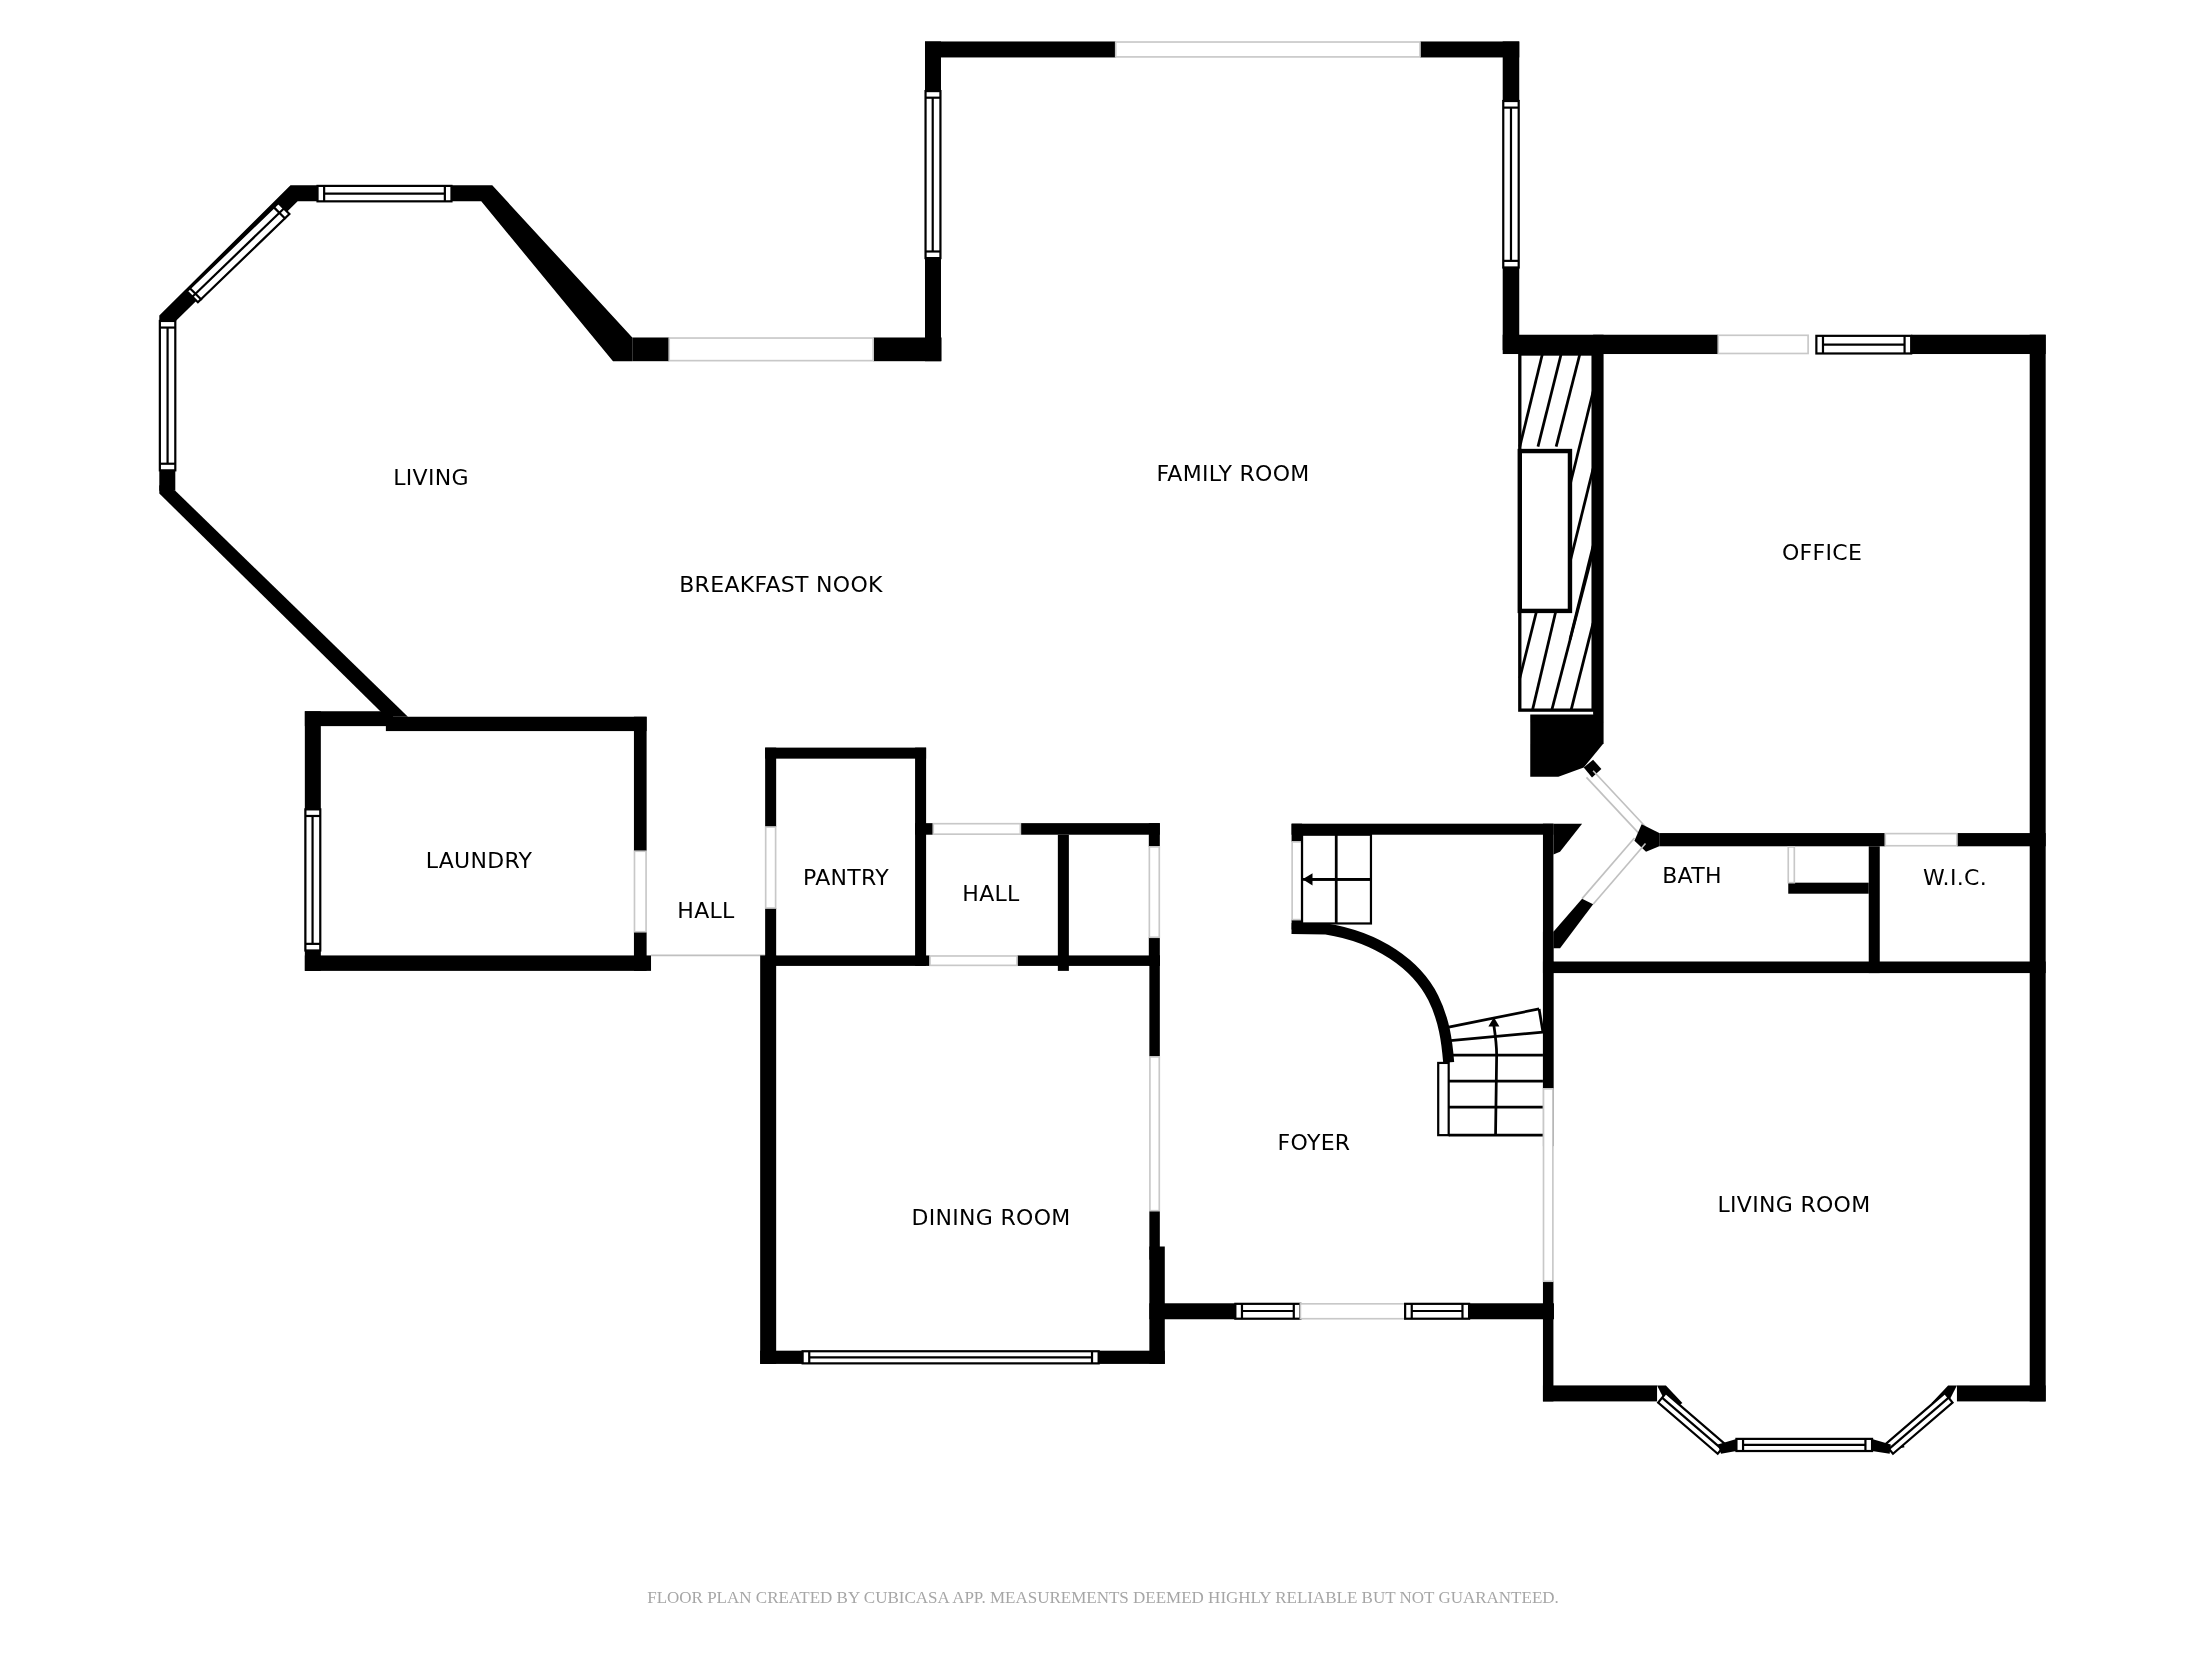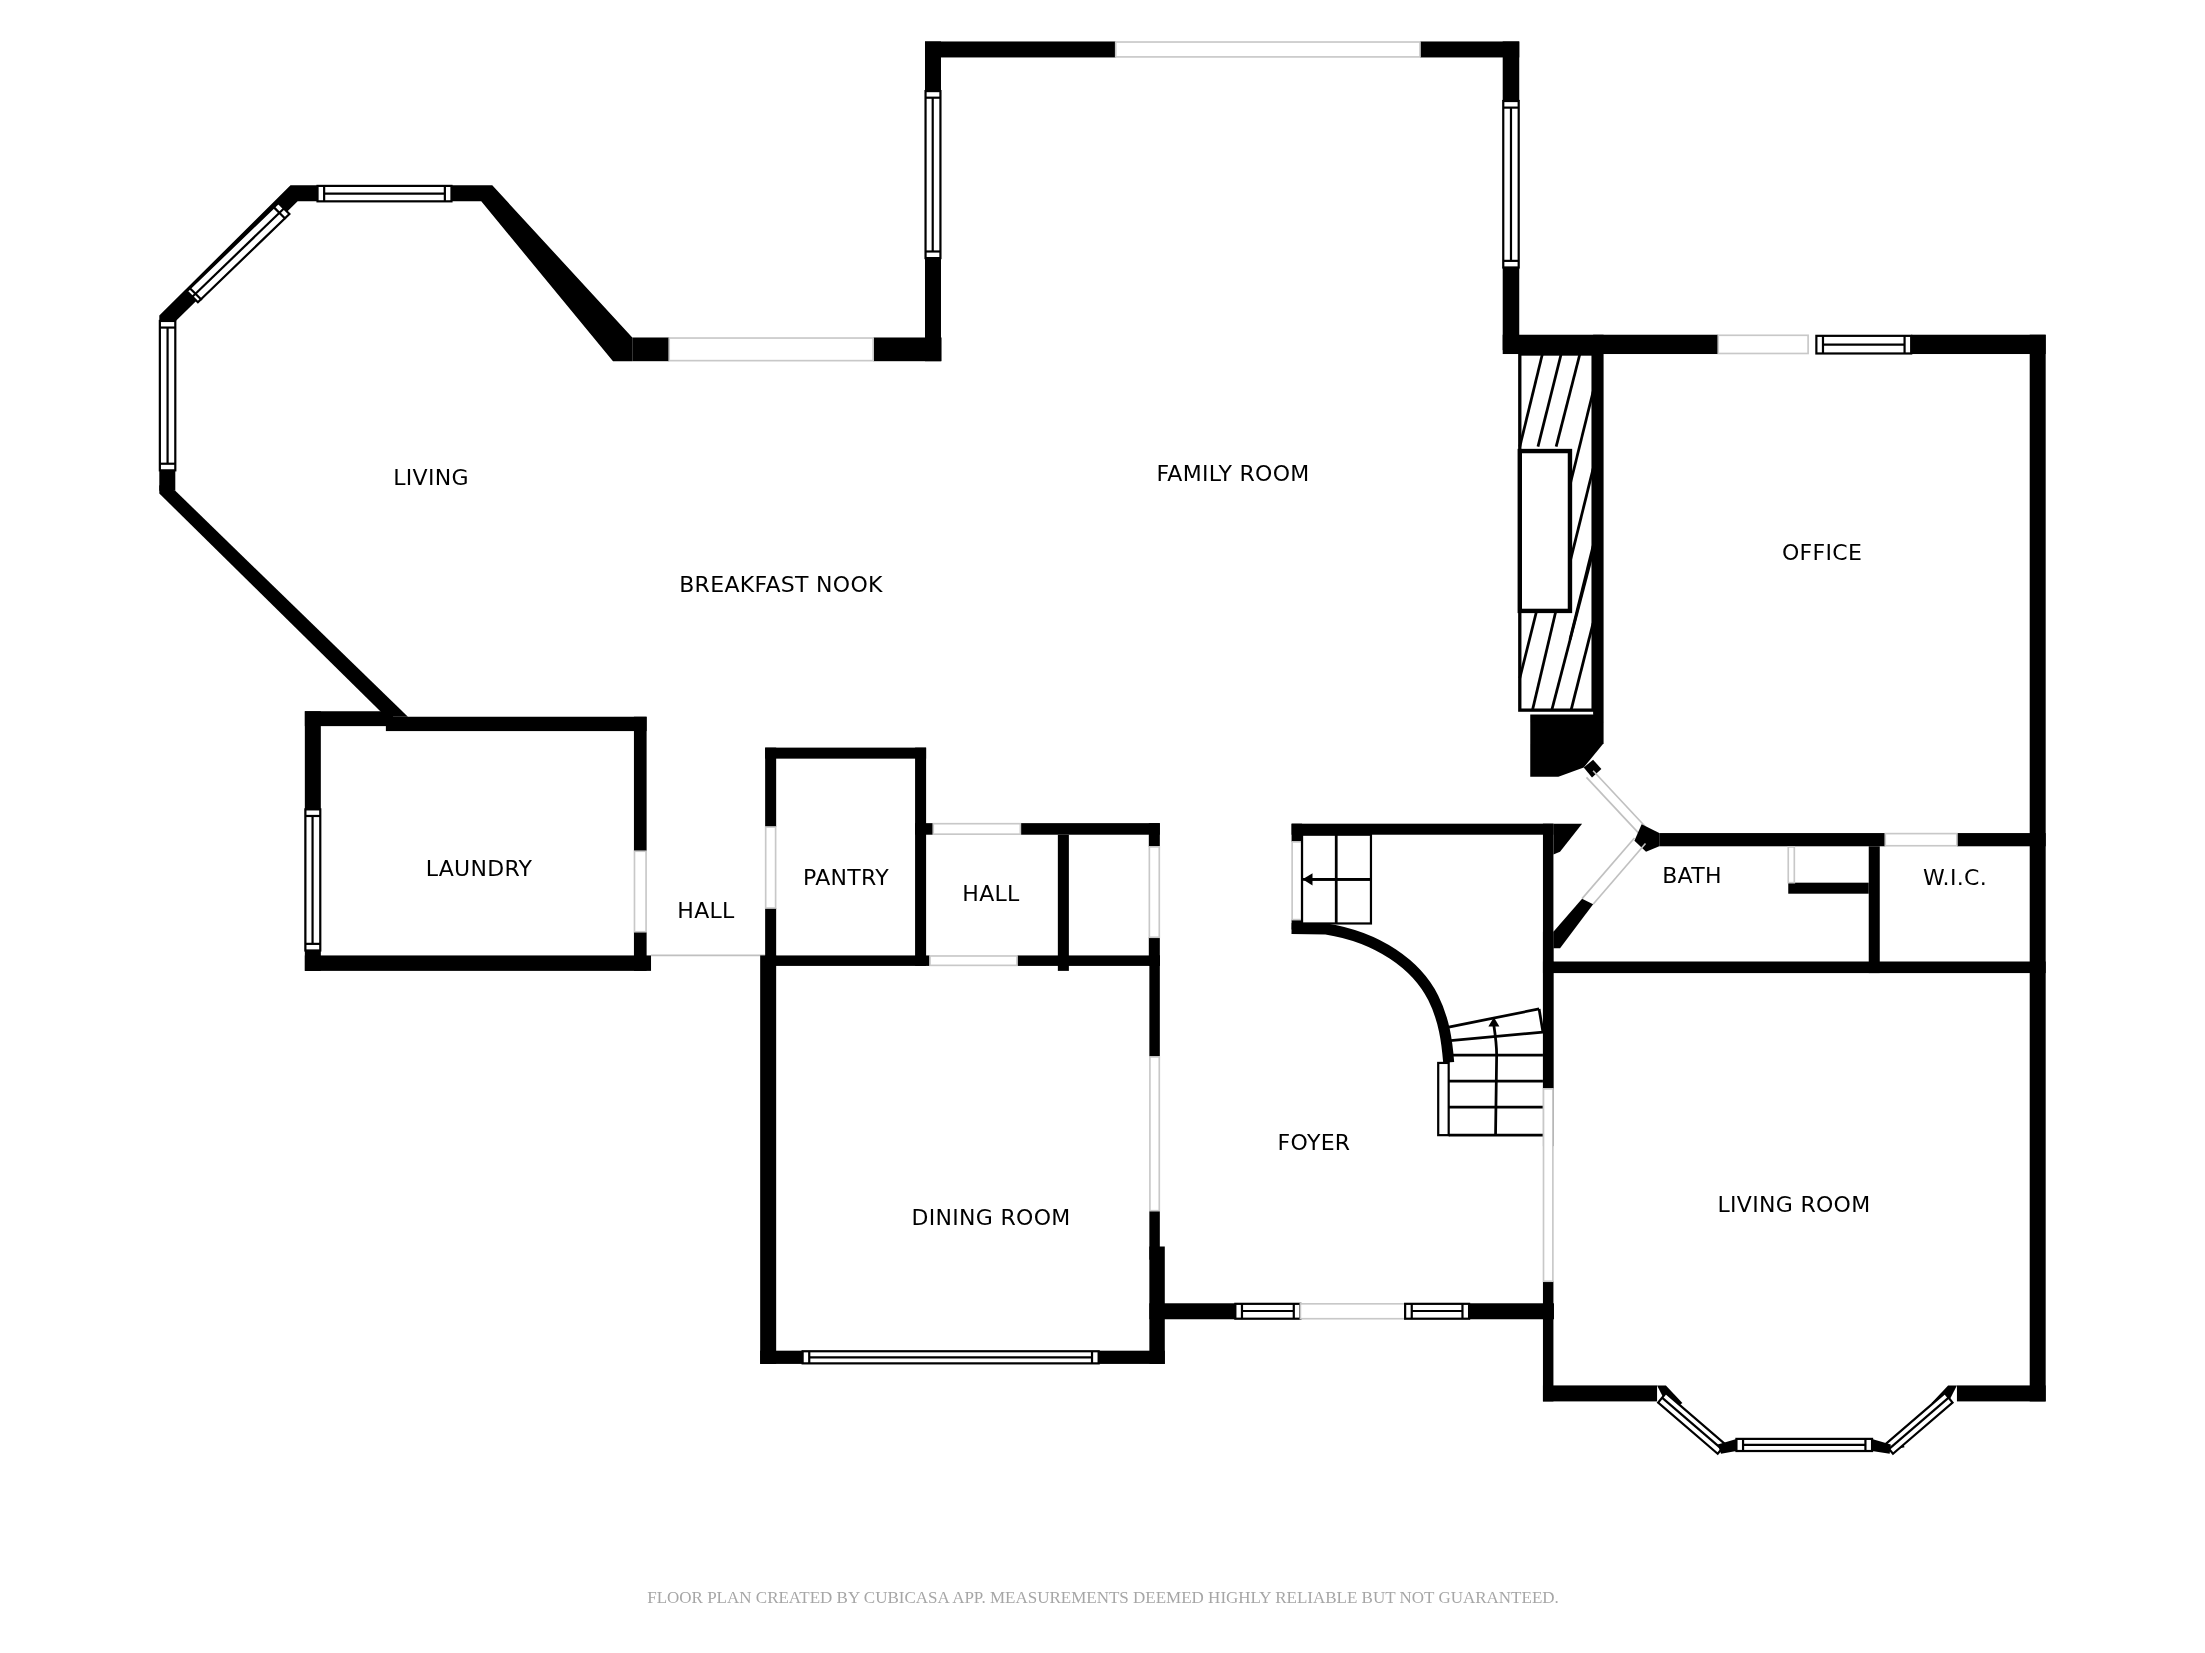--- a/index.html
+++ b/index.html
@@ -269,21 +269,21 @@
     <line class="winline" x1="3427" y1="2628" x2="3535" y2="2535"></line>
   </g>
   <polygon class="wall" points="3116,2620 3150,2610 3150,2632 3122,2637"></polygon>
   <polygon class="wall" points="3396,2610 3430,2620 3428,2637 3396,2632"></polygon>
 </svg>
 
 <div class="room-label" style="left:431px;top:477px;">LIVING</div>
 <div class="room-label" style="left:781px;top:584px;">BREAKFAST NOOK</div>
 <div class="room-label" style="left:1233px;top:473px;">FAMILY ROOM</div>
 <div class="room-label" style="left:1822px;top:552px;">OFFICE</div>
-<div class="room-label" style="left:479px;top:860px;margin-top:8px;">LAUNDRY</div>
+<div class="room-label" style="left:479px;top:860px;">LAUNDRY</div>
 <div class="room-label" style="left:706px;top:910px;">HALL</div>
 <div class="room-label" style="left:846px;top:877px;">PANTRY</div>
 <div class="room-label" style="left:991px;top:893px;">HALL</div>
 <div class="room-label" style="left:1677px;top:875px;margin-left:15px;">BATH</div>
 <div class="room-label" style="left:1955px;top:877px;">W.I.C.</div>
 <div class="room-label" style="left:1314px;top:1130px;margin-top:12px;">FOYER</div>
 <div class="room-label" style="left:963px;top:1217px;margin-left:28px;">DINING ROOM</div>
 <div class="room-label" style="left:1794px;top:1204px;">LIVING ROOM</div>
 
 <div class="footer">FLOOR PLAN CREATED BY CUBICASA APP. MEASUREMENTS DEEMED HIGHLY RELIABLE BUT NOT GUARANTEED.</div>

